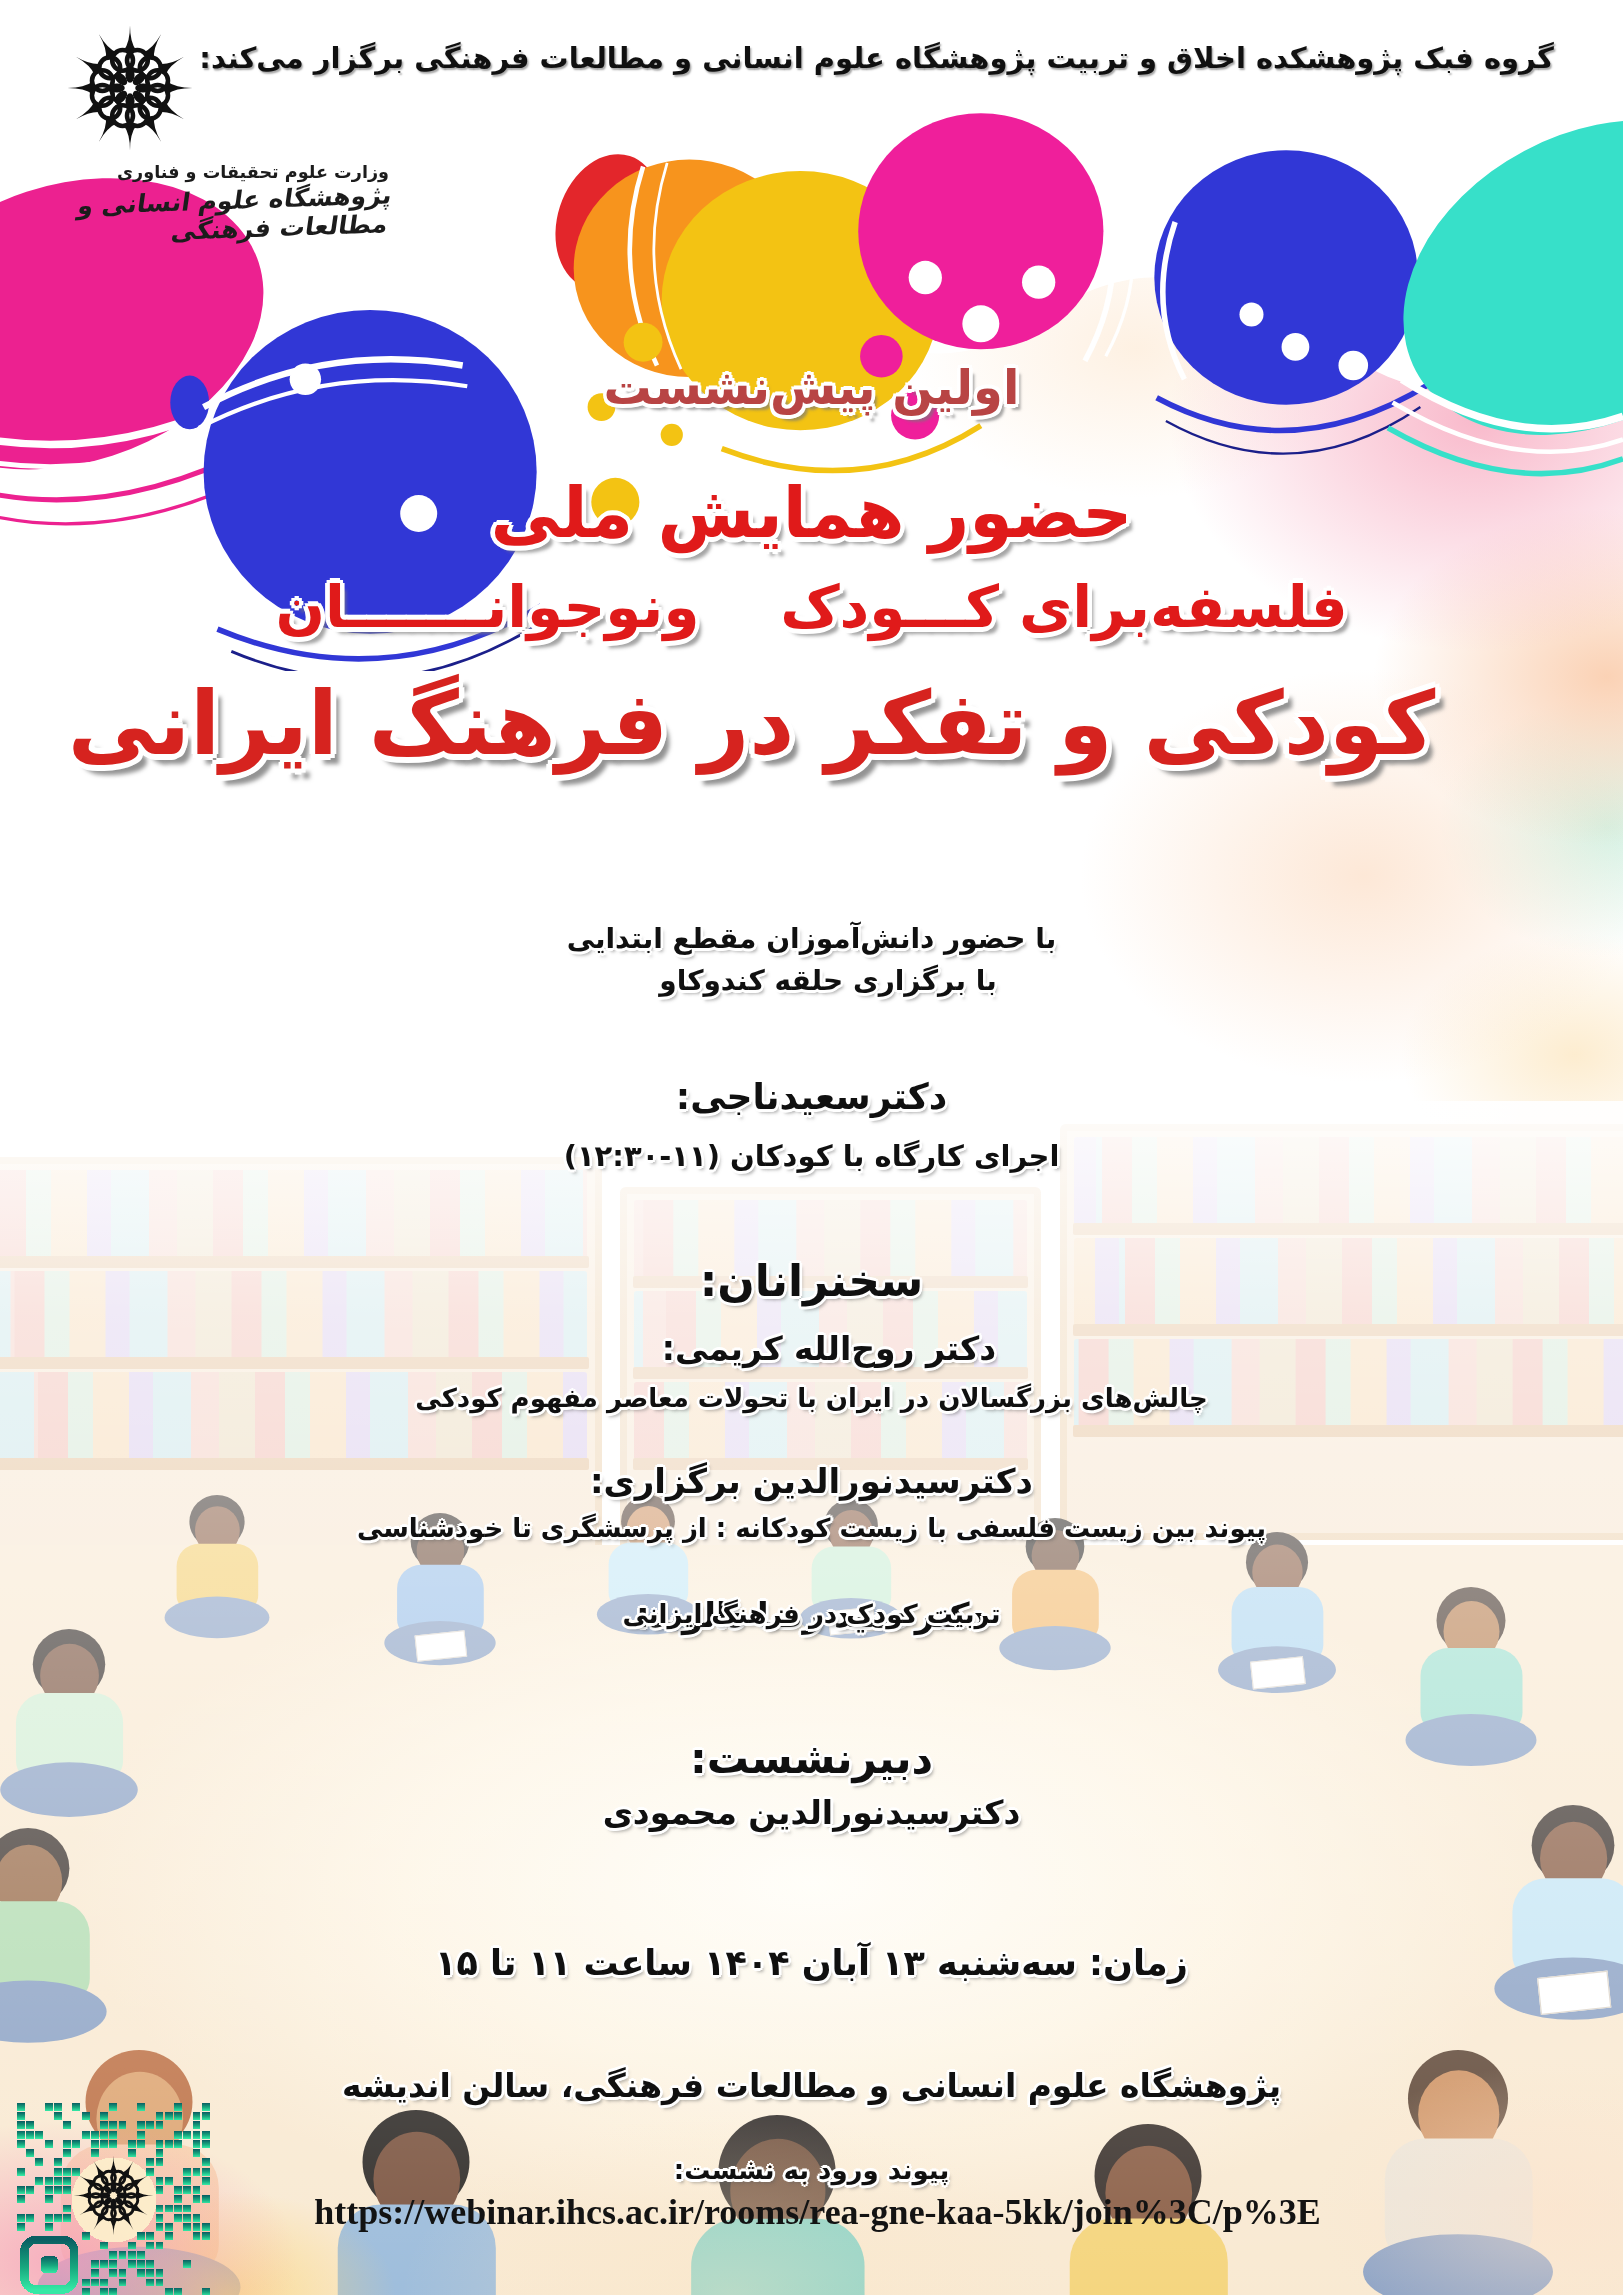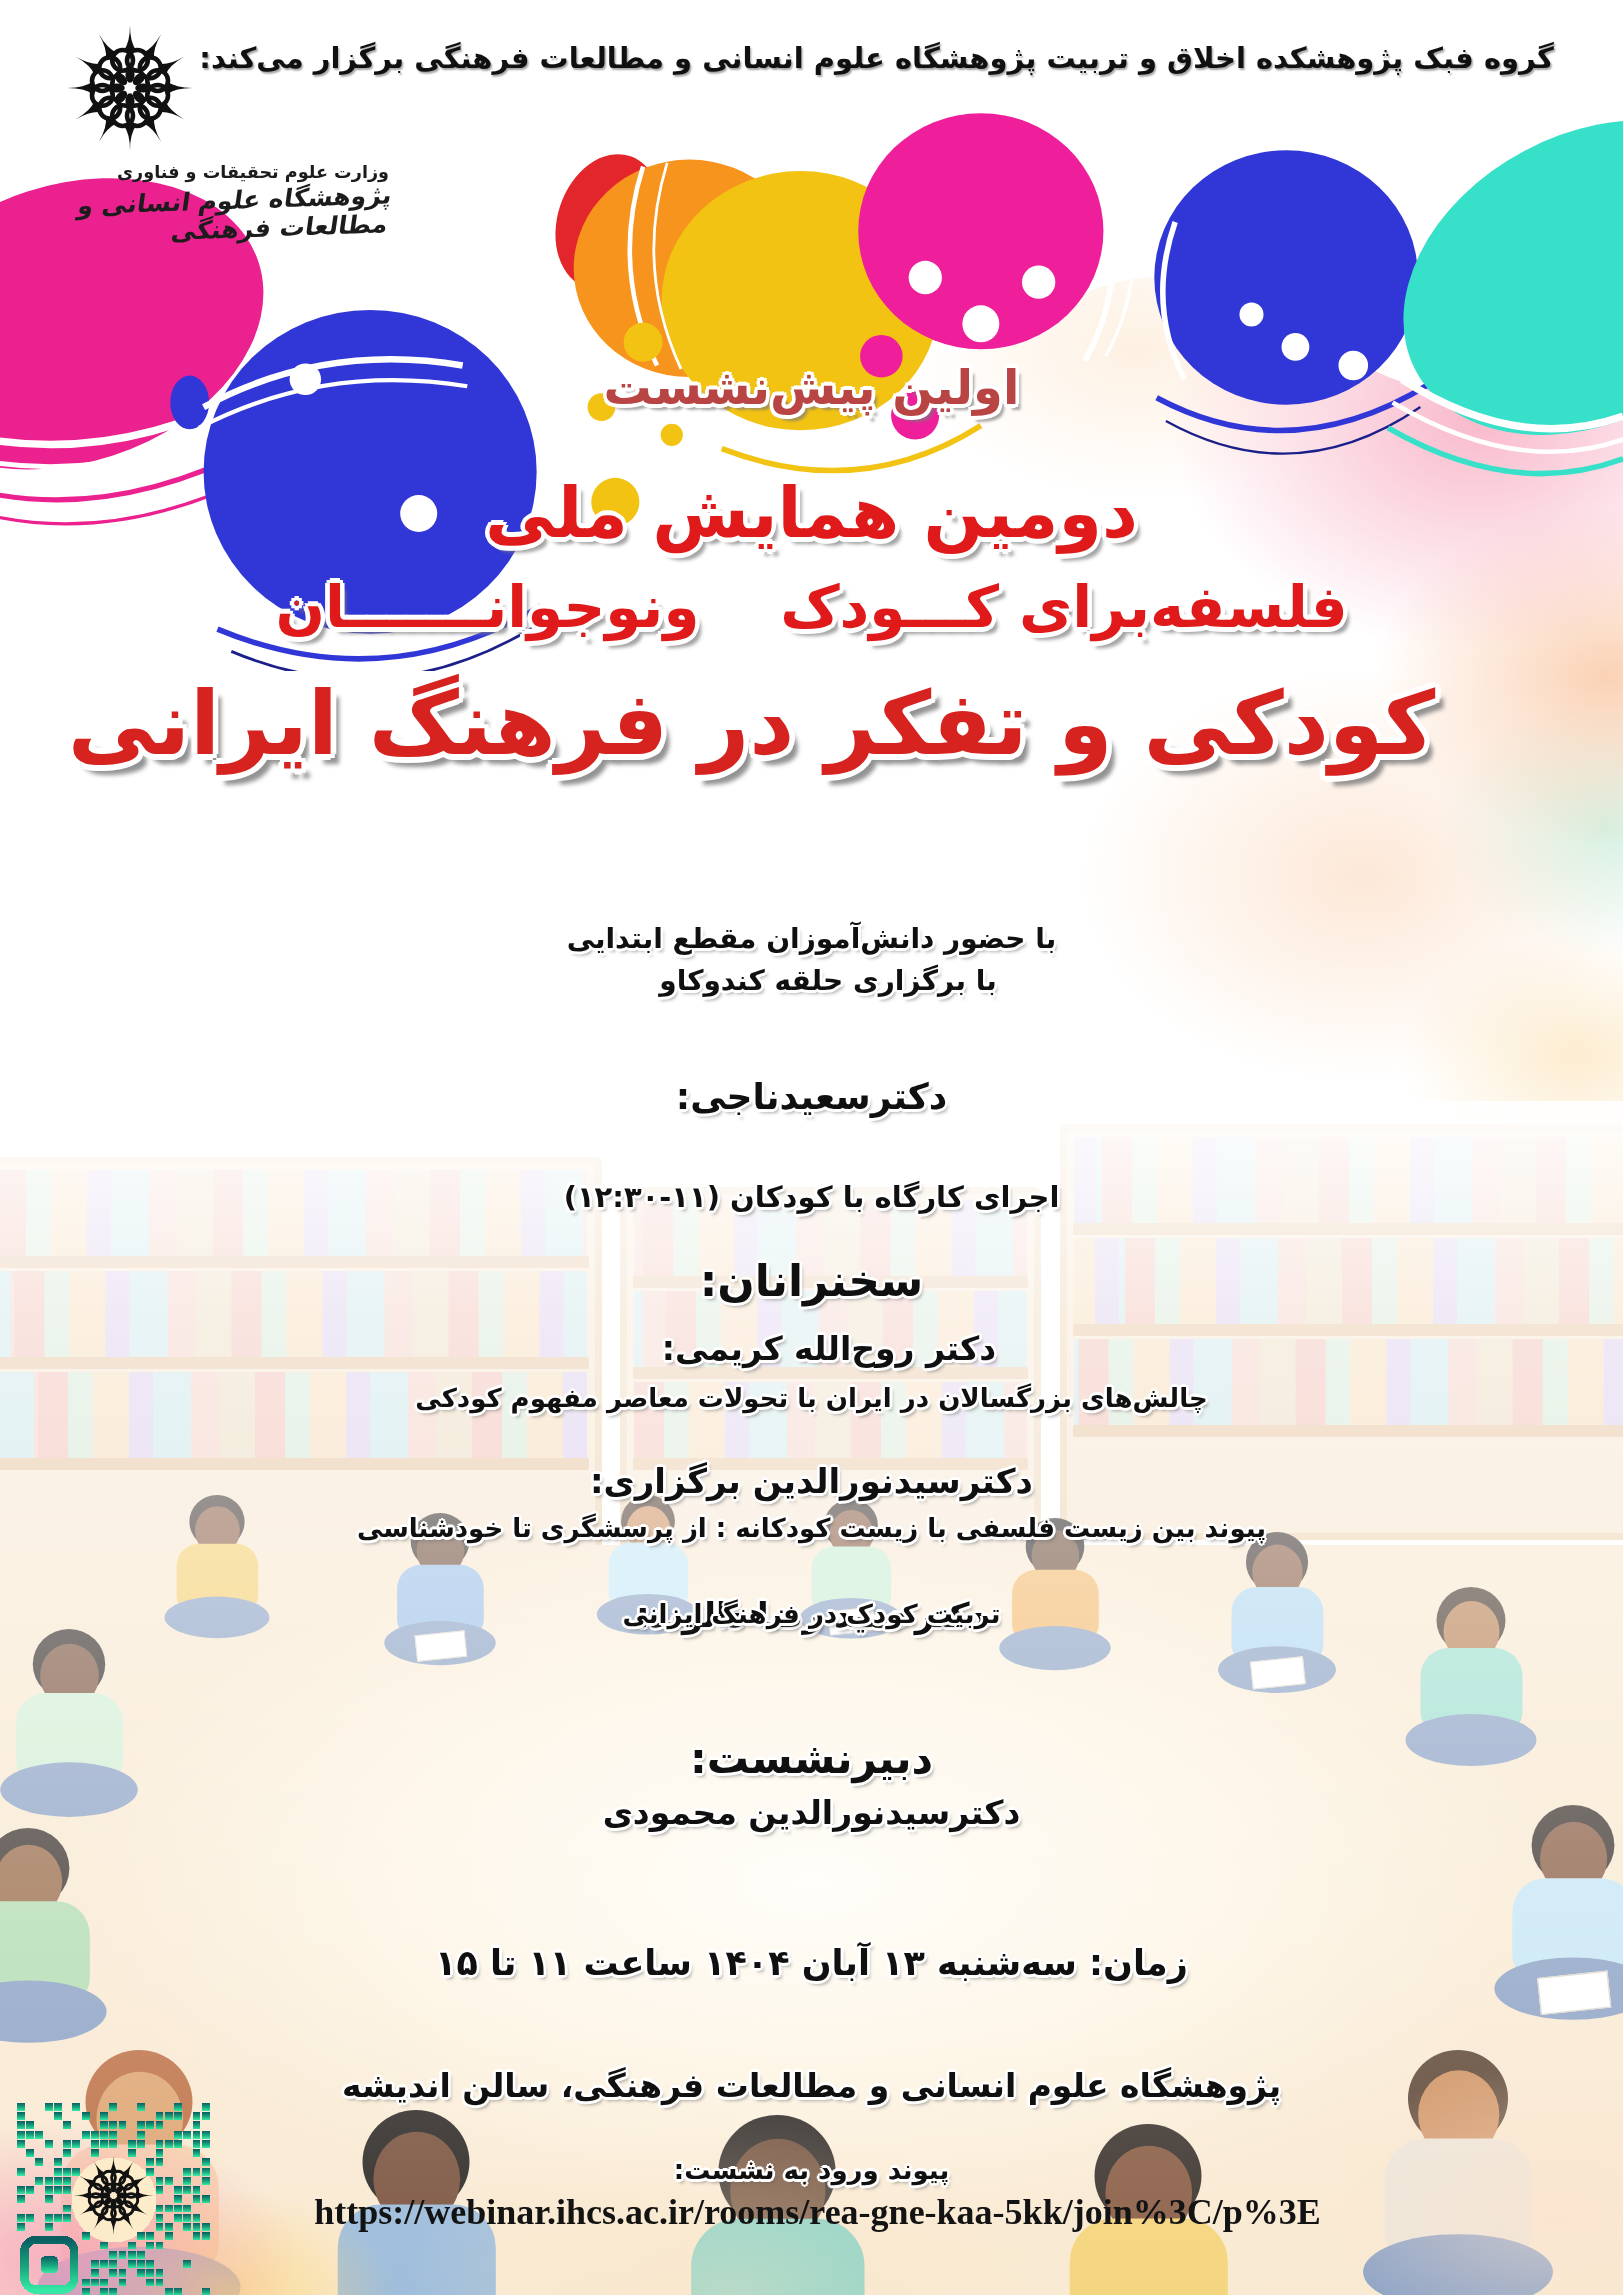--- a/index.html
+++ b/index.html
@@ -292,29 +292,29 @@
           <ellipse cx="-20" cy="2.4492935982947065e-15" rx="12" ry="7" transform="rotate(180 -20 2.4492935982947065e-15)" fill="#111"></ellipse>
           <ellipse cx="-14.142135623730955" cy="-14.14213562373095" rx="12" ry="7" transform="rotate(225 -14.142135623730955 -14.14213562373095)" fill="#111"></ellipse>
           <ellipse cx="-3.673940397442059e-15" cy="-20" rx="12" ry="7" transform="rotate(270 -3.673940397442059e-15 -20)" fill="#111"></ellipse>
           <ellipse cx="14.142135623730947" cy="-14.142135623730955" rx="12" ry="7" transform="rotate(315 14.142135623730947 -14.142135623730955)" fill="#111"></ellipse>
         </svg></div>
     <div class="logo-l1 fa">وزارت علوم تحقیقات و فناوری</div>
     <div class="logo-l2 fa">پژوهشگاه علوم انسانی و مطالعات فرهنگی</div>
   </div>
 
   <div class="abs fa red-pre" style="top:359px;font-size:48px;">اولین پیش‌نشست</div>
-  <div class="abs fa red-mid" style="top:472px;font-size:70px;">دومین همایش ملی</div>
+  <div class="abs fa red-mid" style="top:472px;font-size:70px;">حضور همایش ملی</div>
   <div class="abs fa red-mid" style="top:573px;font-size:58px;white-space:pre;">فلسفه‌برای کـــودک    ونوجوانـــــــان</div>
   <div class="abs fa red-big" style="top:672px;font-size:88px;transform:translateX(-60px);">کودکی و تفکر در فرهنگ ایرانی</div>
 
   <div class="abs fa halo" style="top:922px;font-size:28px;">با حضور دانش‌آموزان مقطع ابتدایی</div>
   <div class="abs fa halo" style="top:964px;font-size:28px;padding-left:33px;">با برگزاری حلقه کندوکاو</div>
 
   <div class="abs fa halo" style="top:1076px;font-size:36px;">دکترسعیدناجی:</div>
-  <div class="abs fa halo" style="top:1139px;font-size:29px;margin-top:41px;">اجرای کارگاه با کودکان (۱۱-۱۲:۳۰)</div>
+  <div class="abs fa halo" style="top:1139px;font-size:29px;">اجرای کارگاه با کودکان (۱۱-۱۲:۳۰)</div>
 
   <div class="abs fa halo" style="top:1255px;font-size:44px;">سخنرانان:</div>
 
   <div class="abs fa halo" style="top:1329px;font-size:33px;margin-left:35px;">دکتر روح‌الله کریمی:</div>
   <div class="abs fa halo" style="top:1383px;font-size:26px;">چالش‌های بزرگسالان در ایران با تحولات معاصر مفهوم کودکی</div>
 
   <div class="abs fa halo" style="top:1461px;font-size:34px;">دکترسیدنورالدین برگزاری:</div>
   <div class="abs fa halo" style="top:1513px;font-size:26px;">پیوند بین زیست فلسفی با زیست کودکانه : از پرسشگری تا خودشناسی</div>
 
   <div class="abs fa halo" style="top:1595px;font-size:34px;">دکترحمید رضا دالوند:</div>

